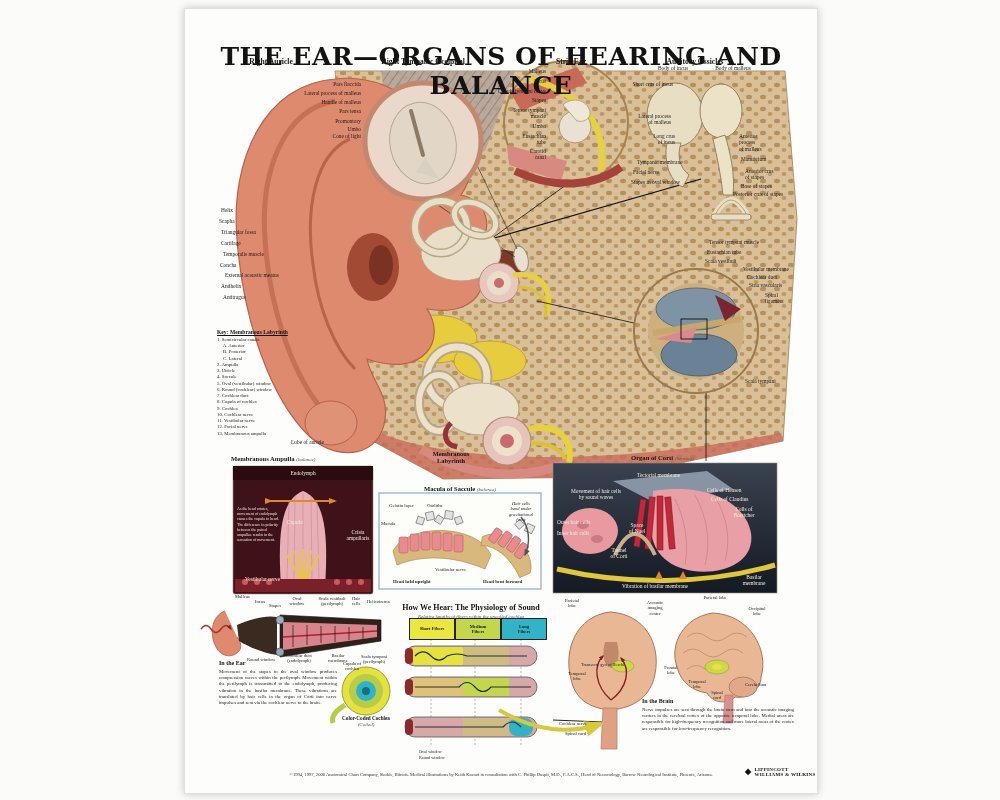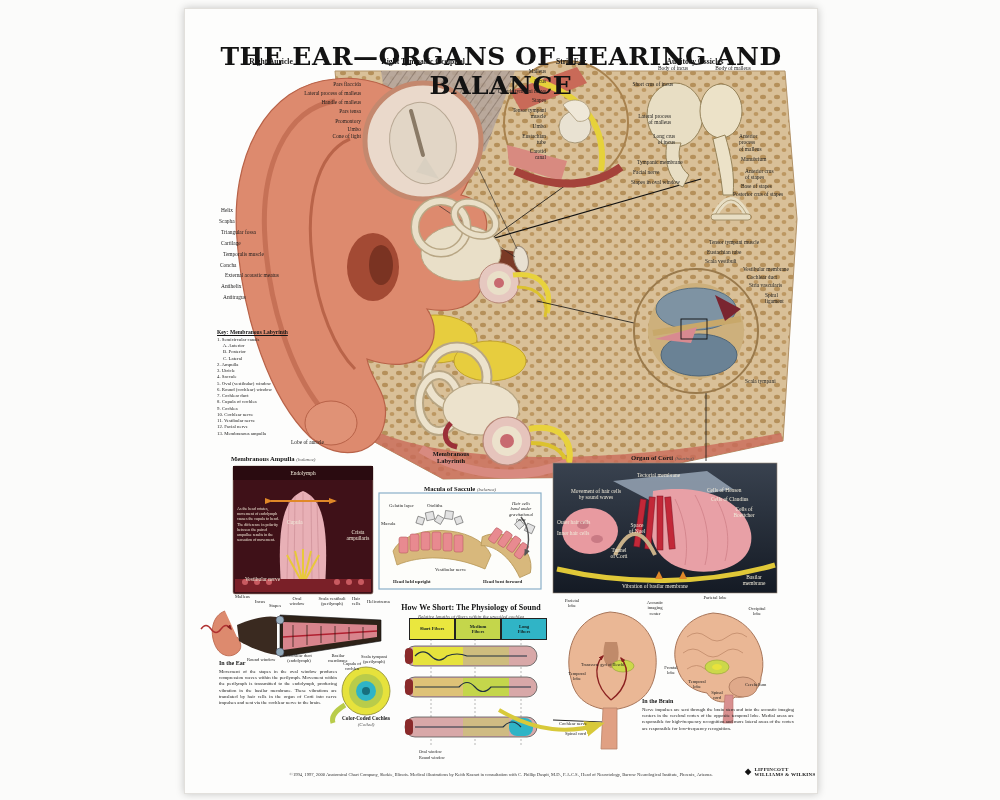--- a/index.html
+++ b/index.html
@@ -471,21 +471,21 @@
         <div class="lbl w" style="left: 372px; top: 521px;">Inner hair cells</div>
         <div class="lbl w" style="left: 438px; top: 513px; width: 28px; text-align: center;">Space
 of Nuel</div>
         <div class="lbl w" style="left: 420px; top: 538px; width: 28px; text-align: center;">Tunnel
 of Corti</div>
         <div class="lbl w" style="left: 428px; top: 574px; width: 84px; text-align: center;">Vibration of basilar membrane</div>
         <div class="lbl w" style="left: 552px; top: 565px; width: 34px; text-align: center;">Basilar
 membrane</div>
       </div>
 
-  <div class="sec-h" style="left:186px;top:594px;width:200px;font-size:8px">How We Short: The Physiology of Sound</div>
+  <div class="sec-h" style="left:186px;top:594px;width:200px;font-size:8px">How We Hear: The Physiology of Sound</div>
   <div class="sec-h sub" style="left:186px;top:605px;width:200px;font-weight:normal">Relative lengths of fibers within the uncoiled cochlea</div>
 
   <div class="legend">
     <div class="lg lg1">Short Fibers</div>
     <div class="lg lg2" style="white-space: pre-line;">Medium
 Fibers</div>
     <div class="lg lg3" style="white-space: pre-line;">Long
 Fibers</div>
   </div>
 

